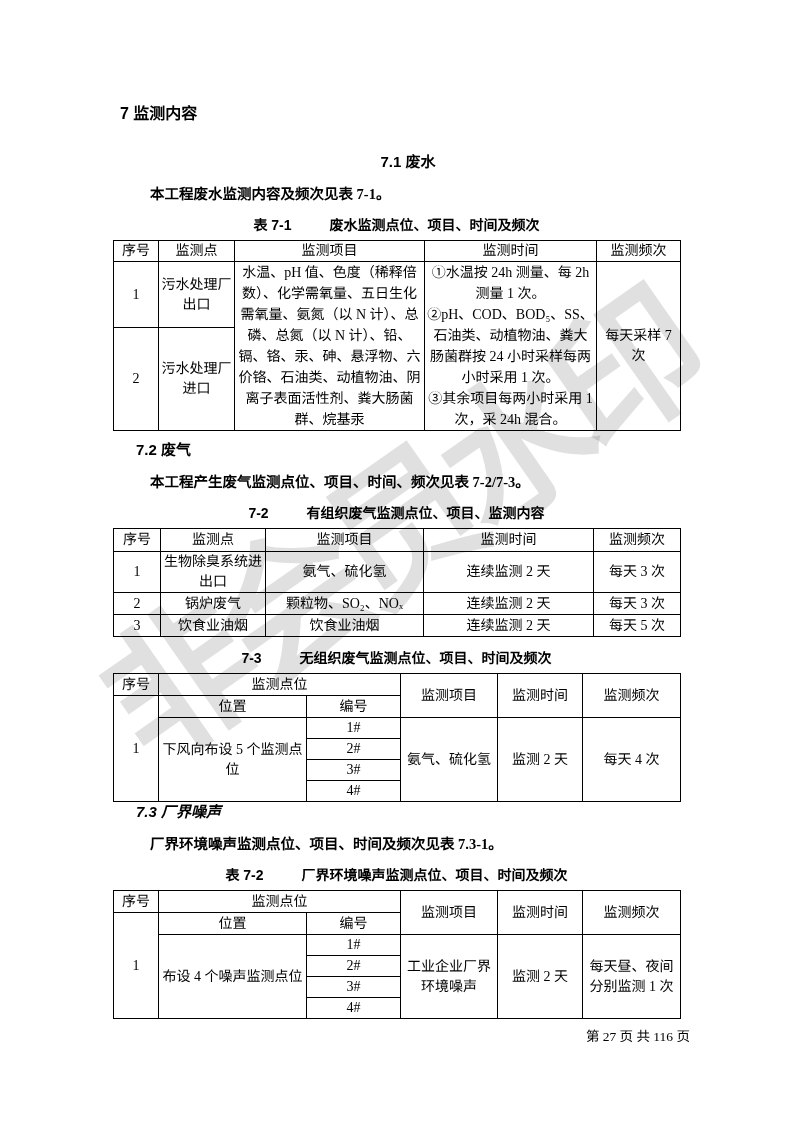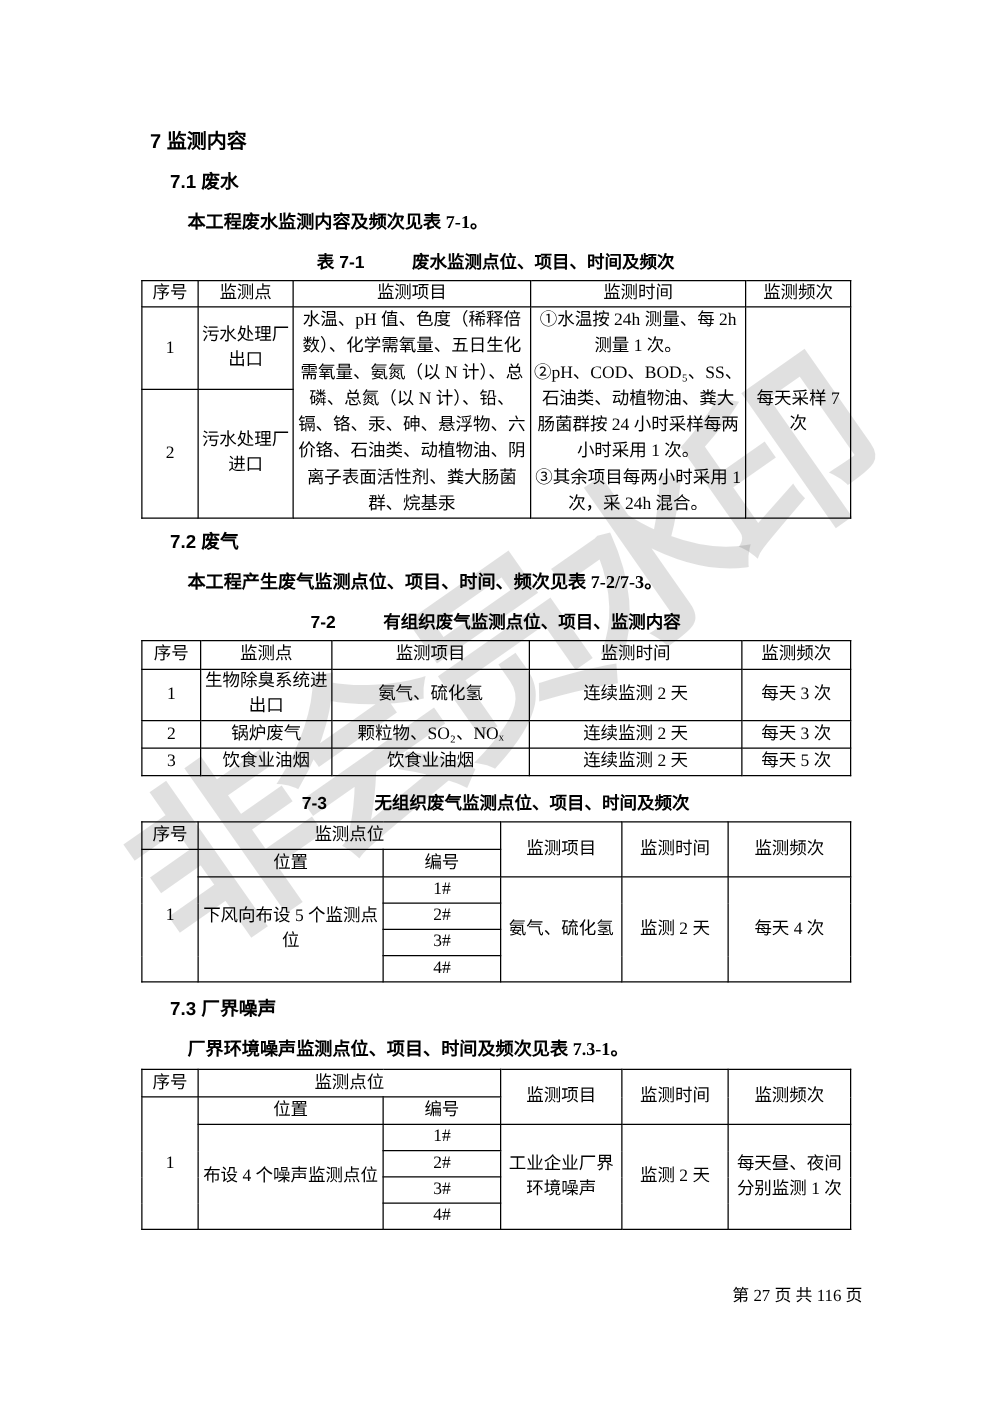--- a/index.html
+++ b/index.html
@@ -41,23 +41,23 @@
     line-height: 25px;
     font-weight: bold;
   }
   h2.sec-heading {
     margin-left: 23px;
     font-family: "Liberation Sans", "DejaVu Sans", sans-serif;
     font-size: 15px;
     line-height: 20px;
     font-weight: bold;
   }
-  .h2-71 { margin-top: 10px; }
+  .h2-71 { margin-top: 26px; text-align: center; }
   .h2-72 { margin-top: 9px; }
-  .h2-73 { margin-top: 12px; }
+  .h2-73 { margin-top: 0; font-style: italic; }
   p.body-text {
     margin-top: 13px;
     margin-left: 37px;
     font-size: 14.5px;
     line-height: 19px;
     font-weight: bold;
   }
   .caption {
     margin-top: 12px;
     display: flex;
@@ -245,20 +245,24 @@
         <td>3#</td>
       </tr>
       <tr class="t3-d">
         <td>4#</td>
       </tr>
     </tbody>
       </table>
 
     <h2 class="sec-heading h2-73">7.3 厂界噪声</h2>
     <p class="body-text">厂界环境噪声监测点位、项目、时间及频次见表 7.3-1。</p>
+    <div class="caption">
+      <span>表 7-2</span>
+      <span>厂界环境噪声监测点位、项目、时间及频次</span>
+    </div>
 
     <table class="doc-table">
       <colgroup>
           <col style="width:45px">
           <col style="width:148px">
           <col style="width:94px">
           <col style="width:97px">
           <col style="width:85px">
           <col style="width:98px">
         </colgroup>

